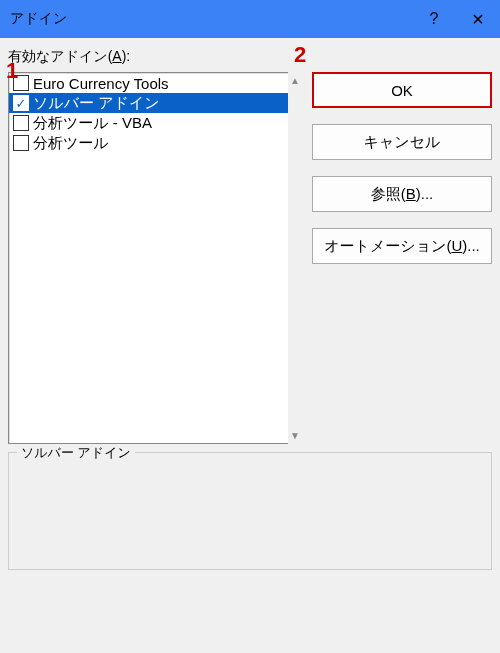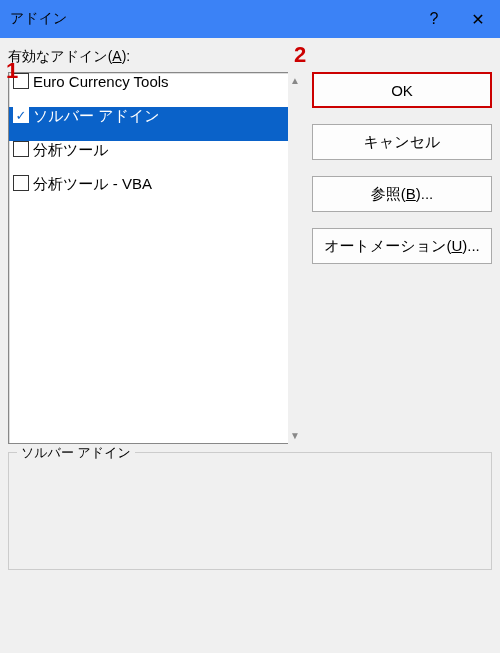--- a/index.html
+++ b/index.html
@@ -63,22 +63,22 @@
     display: flex;
     flex-direction: column;
     justify-content: space-between;
     align-items: center;
     color: #888;
     font-size: 10px;
     padding: 3px 0;
   }
   .li {
     display: flex;
-    align-items: flex-start;
-    height: 34px;
+    align-items: center;
+    height: 20px;
     padding: 0 4px;
     font-size: 15px;
     white-space: nowrap;
   }
   .li.selected { background: #0a62c9; color: #fff; }
   .cb {
     width: 16px; height: 16px;
     border: 1px solid #333;
     background: #fff;
     margin-right: 4px;
@@ -164,25 +164,25 @@
           <div class="li">
             <span class="cb"></span>
             <span>Euro Currency Tools</span>
           </div>
           <div class="li selected">
             <span class="cb">✓</span>
             <span>ソルバー アドイン</span>
           </div>
           <div class="li">
             <span class="cb"></span>
-            <span>分析ツール</span>
+            <span>分析ツール - VBA</span>
           </div>
           <div class="li">
             <span class="cb"></span>
-            <span>分析ツール - VBA</span>
+            <span>分析ツール</span>
           </div>
         </div>
       <div class="scrollbar">
         <span>▲</span>
         <span>▼</span>
       </div>
     </div>
 
     <div class="btns">
       <div class="btn ok">OK</div>

